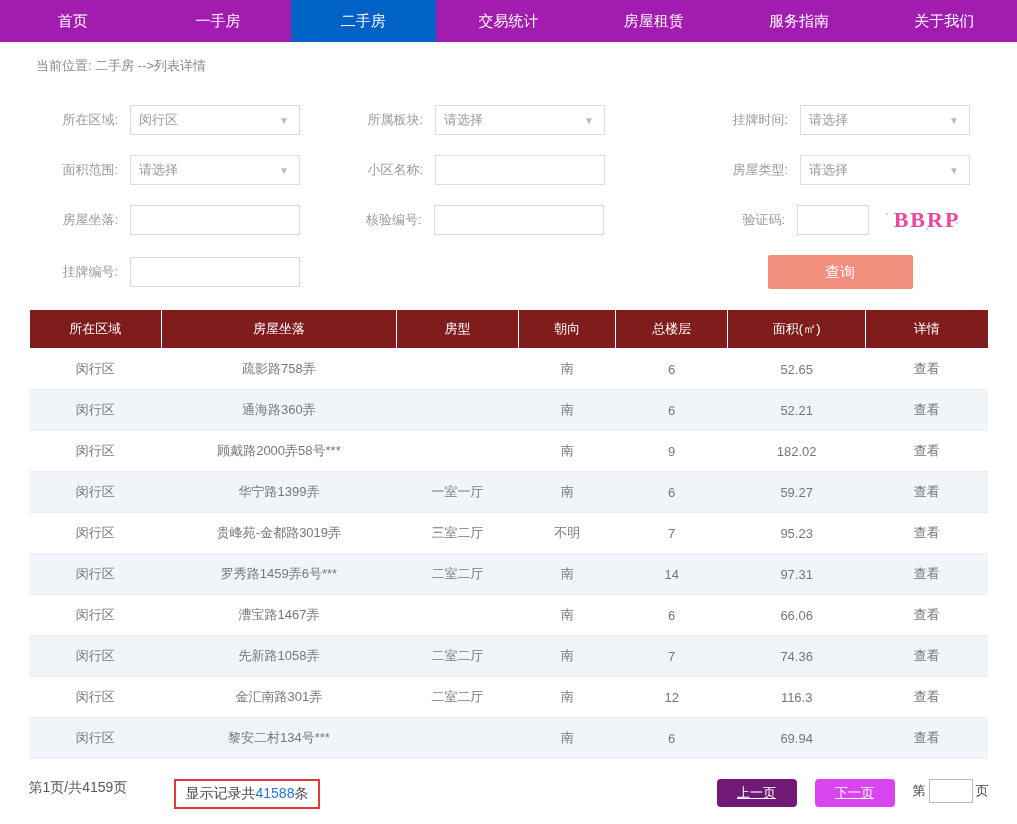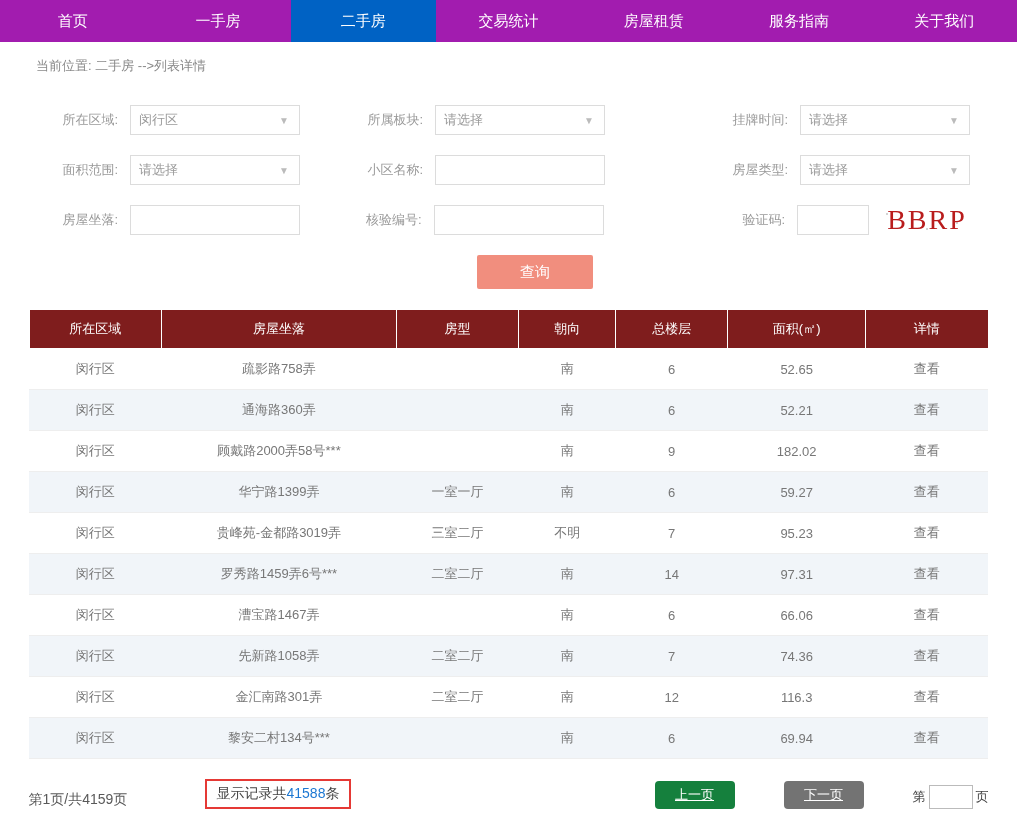--- a/index.html
+++ b/index.html
@@ -88,41 +88,41 @@
   color: #666;
 }
 .captcha-img {
   margin-left: 8px;
   width: 100px;
   height: 30px;
   display: flex;
   align-items: center;
   justify-content: center;
   font-family: "Times New Roman", serif;
-  font-weight: normal;
-  font-size: 28px;
-  color: #b91c1c;
+  font-weight: bold;
+  font-size: 22px;
+  color: #ec4899;
   letter-spacing: 2px;
   position: relative;
 }
 .captcha-img::after {
   content: "";
   position: absolute;
   left: 0; right: 0; top: 0; bottom: 0;
   background:
     radial-gradient(circle at 10% 30%, #aaa 1px, transparent 1px),
     radial-gradient(circle at 80% 60%, #aaa 1px, transparent 1px),
     radial-gradient(circle at 50% 80%, #aaa 1px, transparent 1px);
   opacity: 0.5;
 }
 .btn-search {
   background: #f18e7e;
   color: #fff;
   border: none;
-  width: 116px;
+  width: 145px;
   height: 34px;
   font-size: 15px;
   cursor: pointer;
   border-radius: 2px;
 }
 
 table.listing {
   width: 960px;
   margin: 0 auto 12px auto;
   border-collapse: collapse;
@@ -152,23 +152,22 @@
 .col-face { width: 95px; }
 .col-floor { width: 110px; }
 .col-area { width: 135px; }
 .col-op { width: 120px; }
 .op-link { color: #777; cursor: pointer; }
 
 .pager {
   width: 960px;
   margin: 0 auto;
   display: flex;
-  align-items: flex-end;
+  align-items: flex-start;
   padding: 8px 0 4px 0;
-  gap: 31px;
 }
 .pager .page-info {
   width: 145px;
   font-size: 14px;
   color: #595959;
 }
 .pager .record-count {
   border: 2px solid #e53935;
   padding: 4px 10px;
   color: #444;
@@ -179,22 +178,22 @@
 .pager .btn-page {
   width: 80px;
   height: 28px;
   border-radius: 4px;
   font-size: 13px;
   color: #fff;
   border: none;
   cursor: pointer;
   margin-right: 18px;
 }
-.pager .btn-prev { background: #15803d; text-decoration: underline; }
-.pager .btn-next { background: #737373; text-decoration: underline; }
+.pager .btn-prev { background: #701a75; text-decoration: underline; }
+.pager .btn-next { background: #d946ef; text-decoration: underline; }
 .pager .goto { display: flex; align-items: center; color: #444; }
 .pager .goto input {
   width: 44px; height: 24px;
   border: 1px solid #bbb;
   margin: 0 3px;
   text-align: center;
 }
 </style>
 </head>
 <body>
@@ -280,20 +279,26 @@
       <div class="filter-group right" style="margin-left:60px; width:auto;">
         <div class="filter-label2">验证码:</div>
         <div class="input-wrap" style="width:72px;">
           <input type="text" style="">
         </div>
         <div class="captcha-img">BBRP</div>
       </div>
     </div>
 
     <div class="filter-row">
+      <div class="filter-group">
+        <div class="filter-label">挂牌编号:</div>
+        <div class="input-wrap">
+          <input type="text" style="">
+        </div>
+      </div>
       <div class="filter-group"></div>
       <div class="filter-group right" style="margin-left:60px; justify-content:center;">
         <button class="btn-search">查询</button>
       </div>
     </div>
   </div>
 
   <table class="listing">
     <thead>
       <tr>

